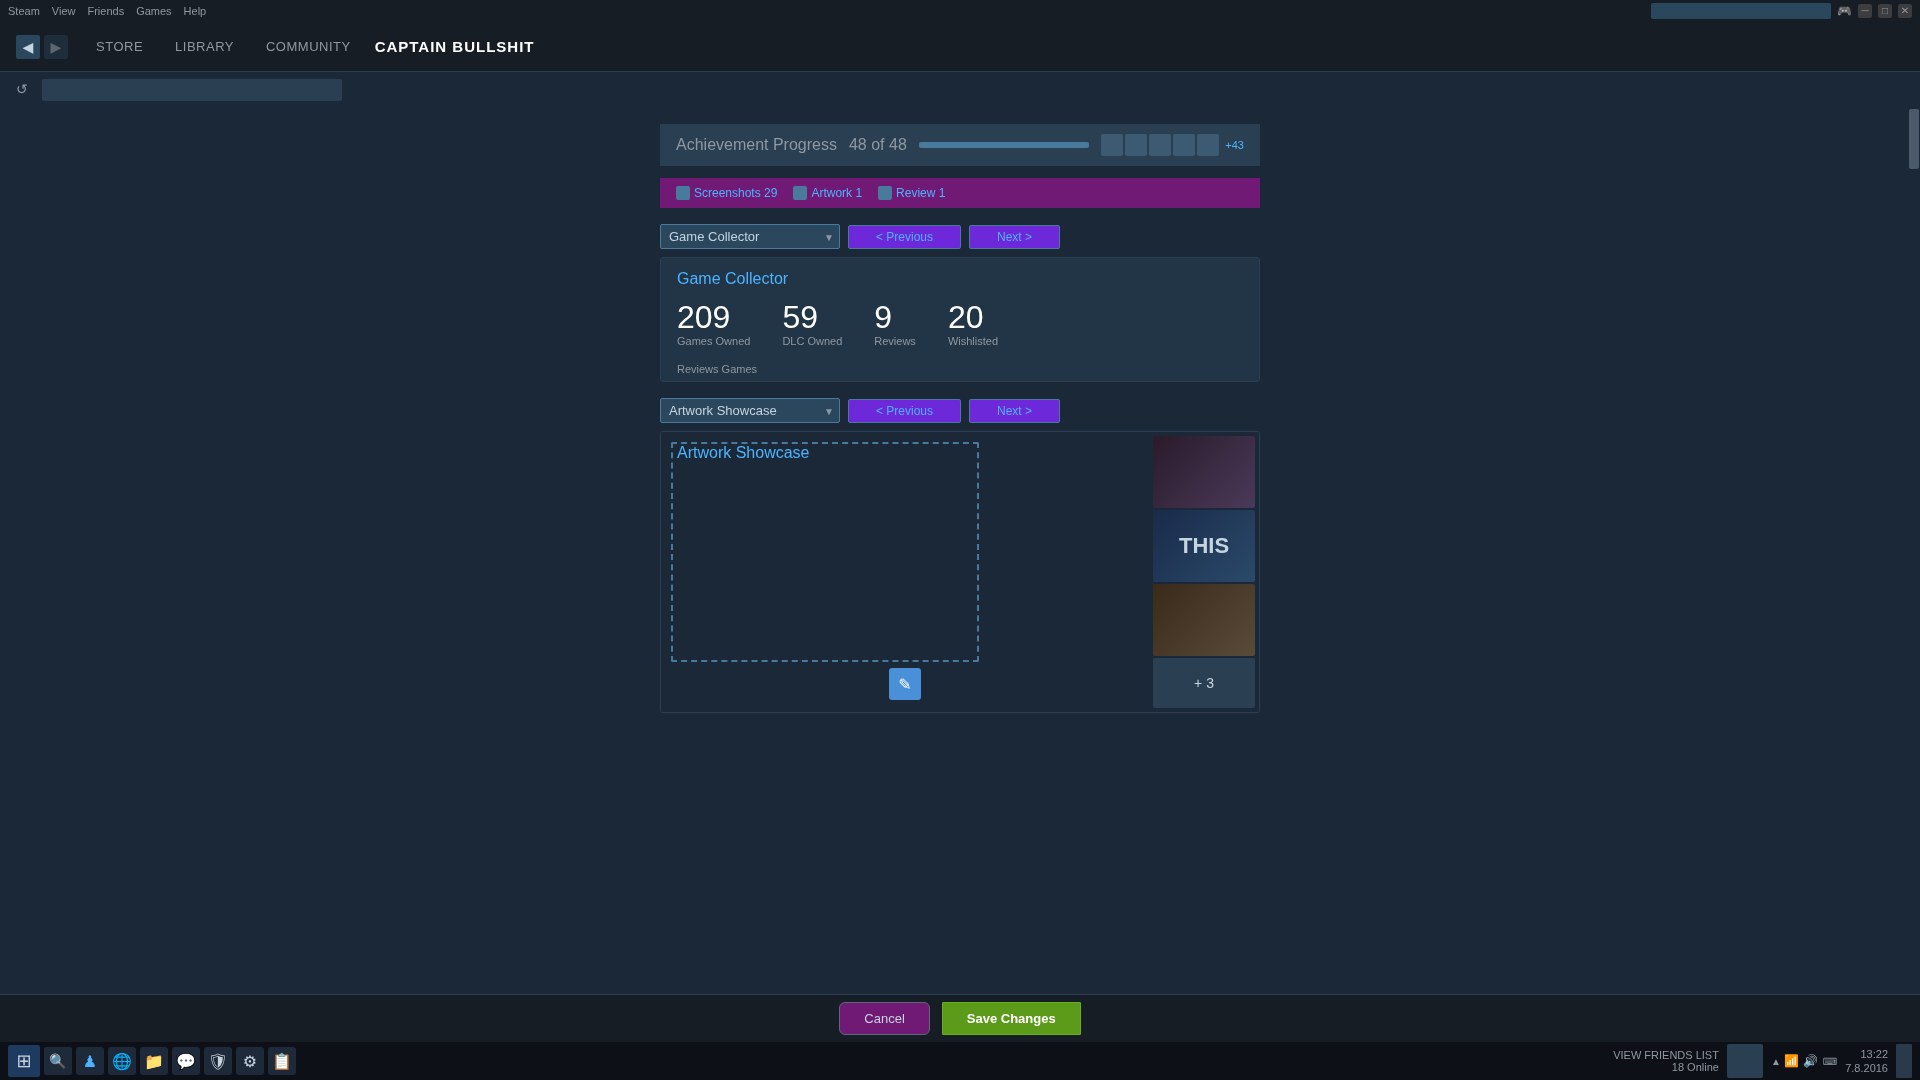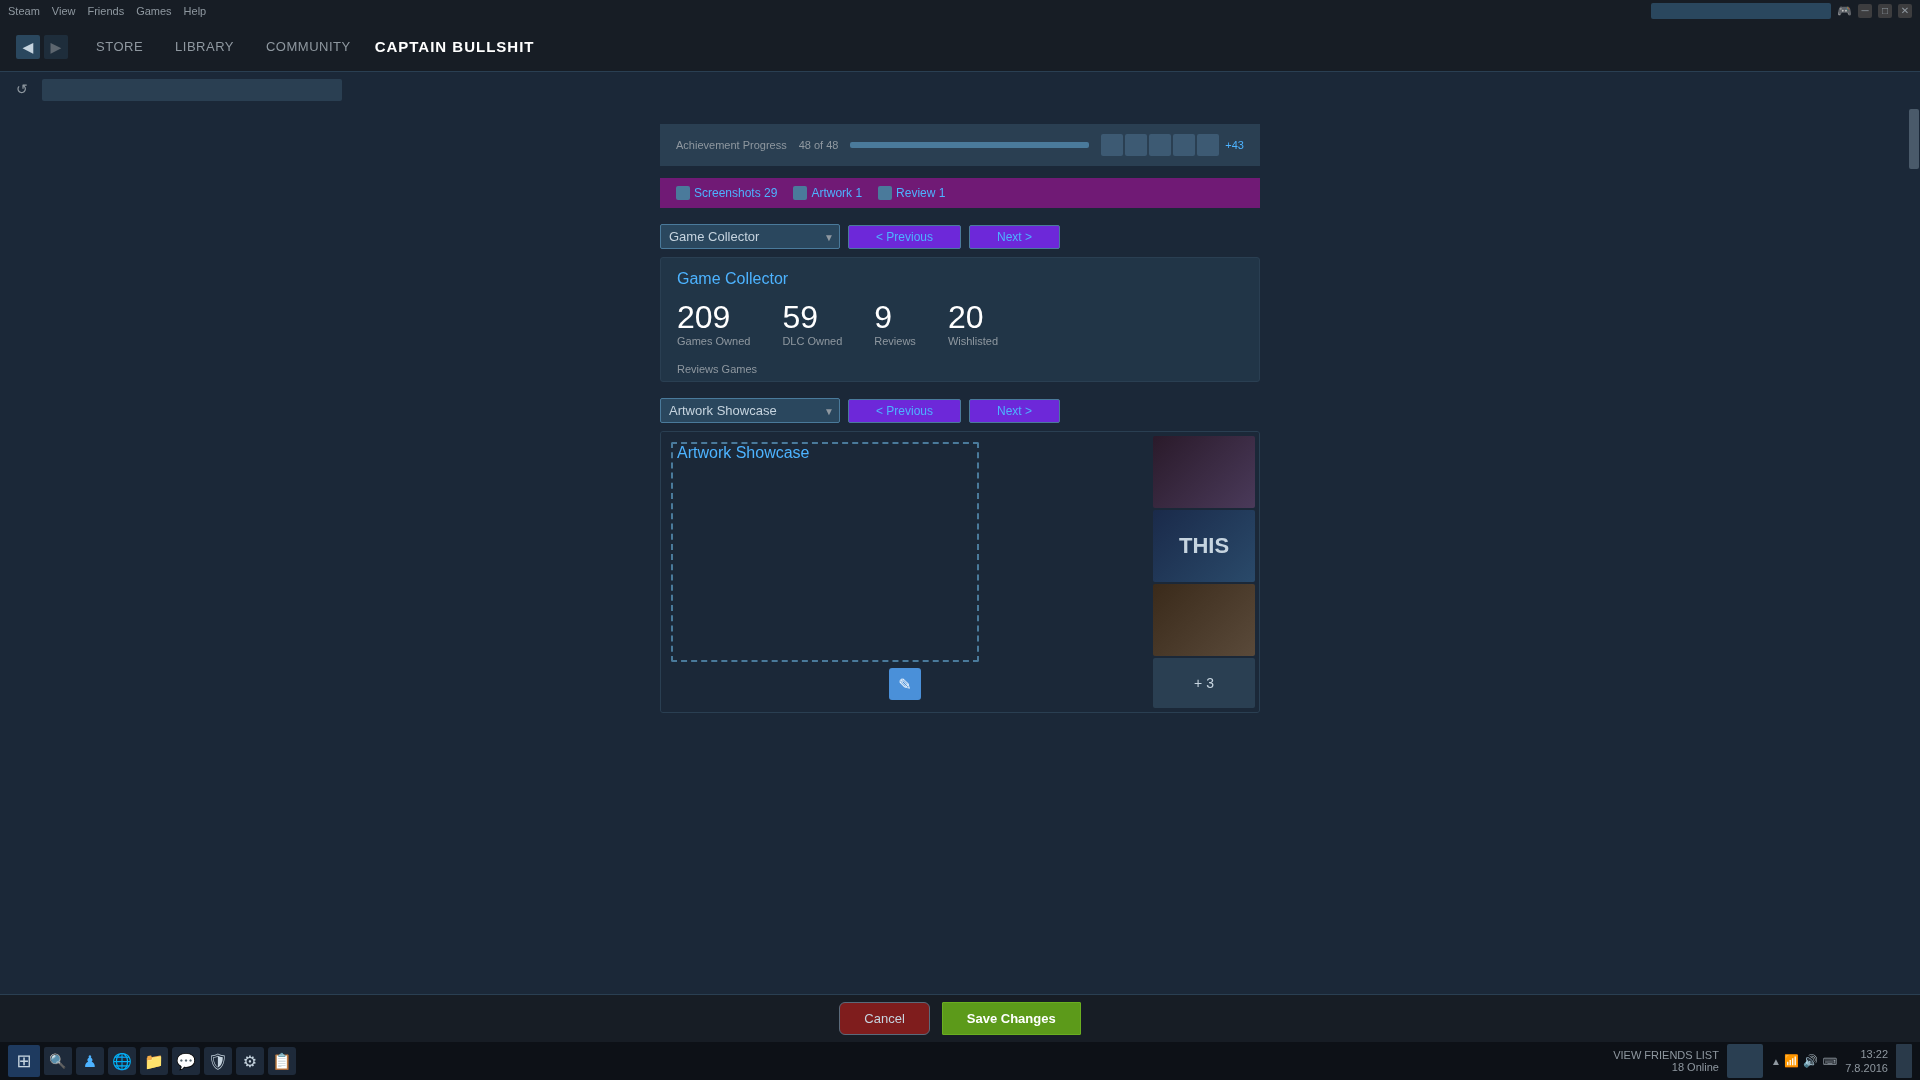--- a/index.html
+++ b/index.html
@@ -137,21 +137,21 @@
       width: 600px;
       background: #2a3f52;
       padding: 10px 16px;
       display: flex;
       align-items: center;
       gap: 12px;
       margin-bottom: 12px;
       margin-top: 8px;
     }
     .achievement-label {
-      font-size: 11px;
+      font-size: 16px;
       color: #8f98a0;
       white-space: nowrap;
     }
     .achievement-progress-bar {
       flex: 1;
       height: 6px;
       background: #4a7a9b;
       border-radius: 2px;
     }
     .achievement-icons {
@@ -405,21 +405,21 @@
       display: flex;
       align-items: center;
       justify-content: center;
       gap: 12px;
       border-top: 1px solid #2a3f52;
       position: absolute;
       bottom: 38px;
       left: 0;
     }
     .btn-cancel {
-      background: #7f1d1d;
+      background: #701a75;
       border: 1px solid #5a6a7a;
       color: #c6d4df;
       font-size: 13px;
       padding: 8px 24px;
       border-radius: 6px;
       cursor: pointer;
     }
     .btn-save {
       background: #5c9a1a;
       border: 1px solid #6aae20;

